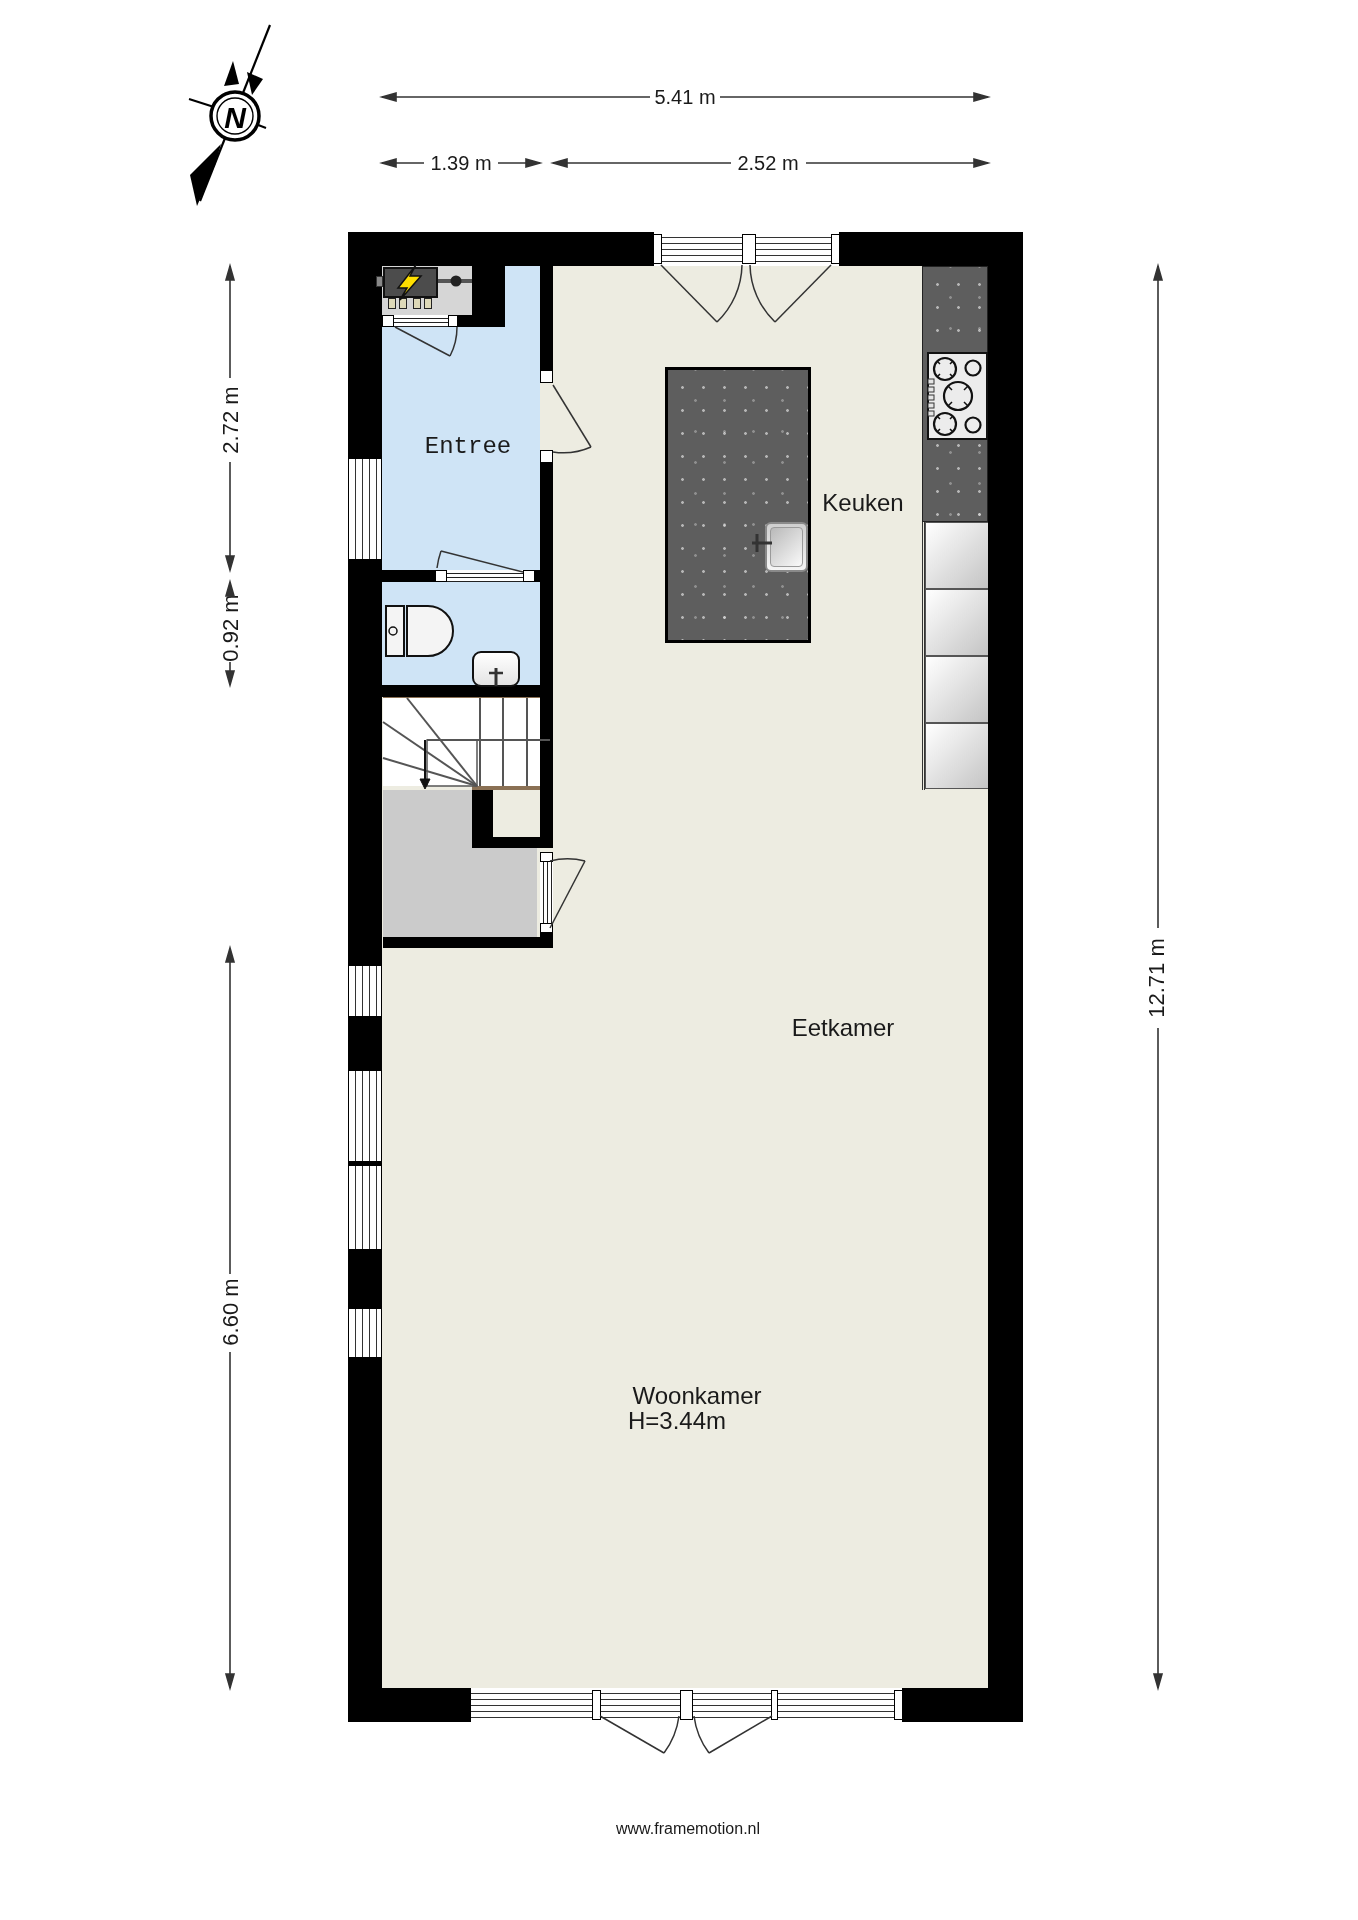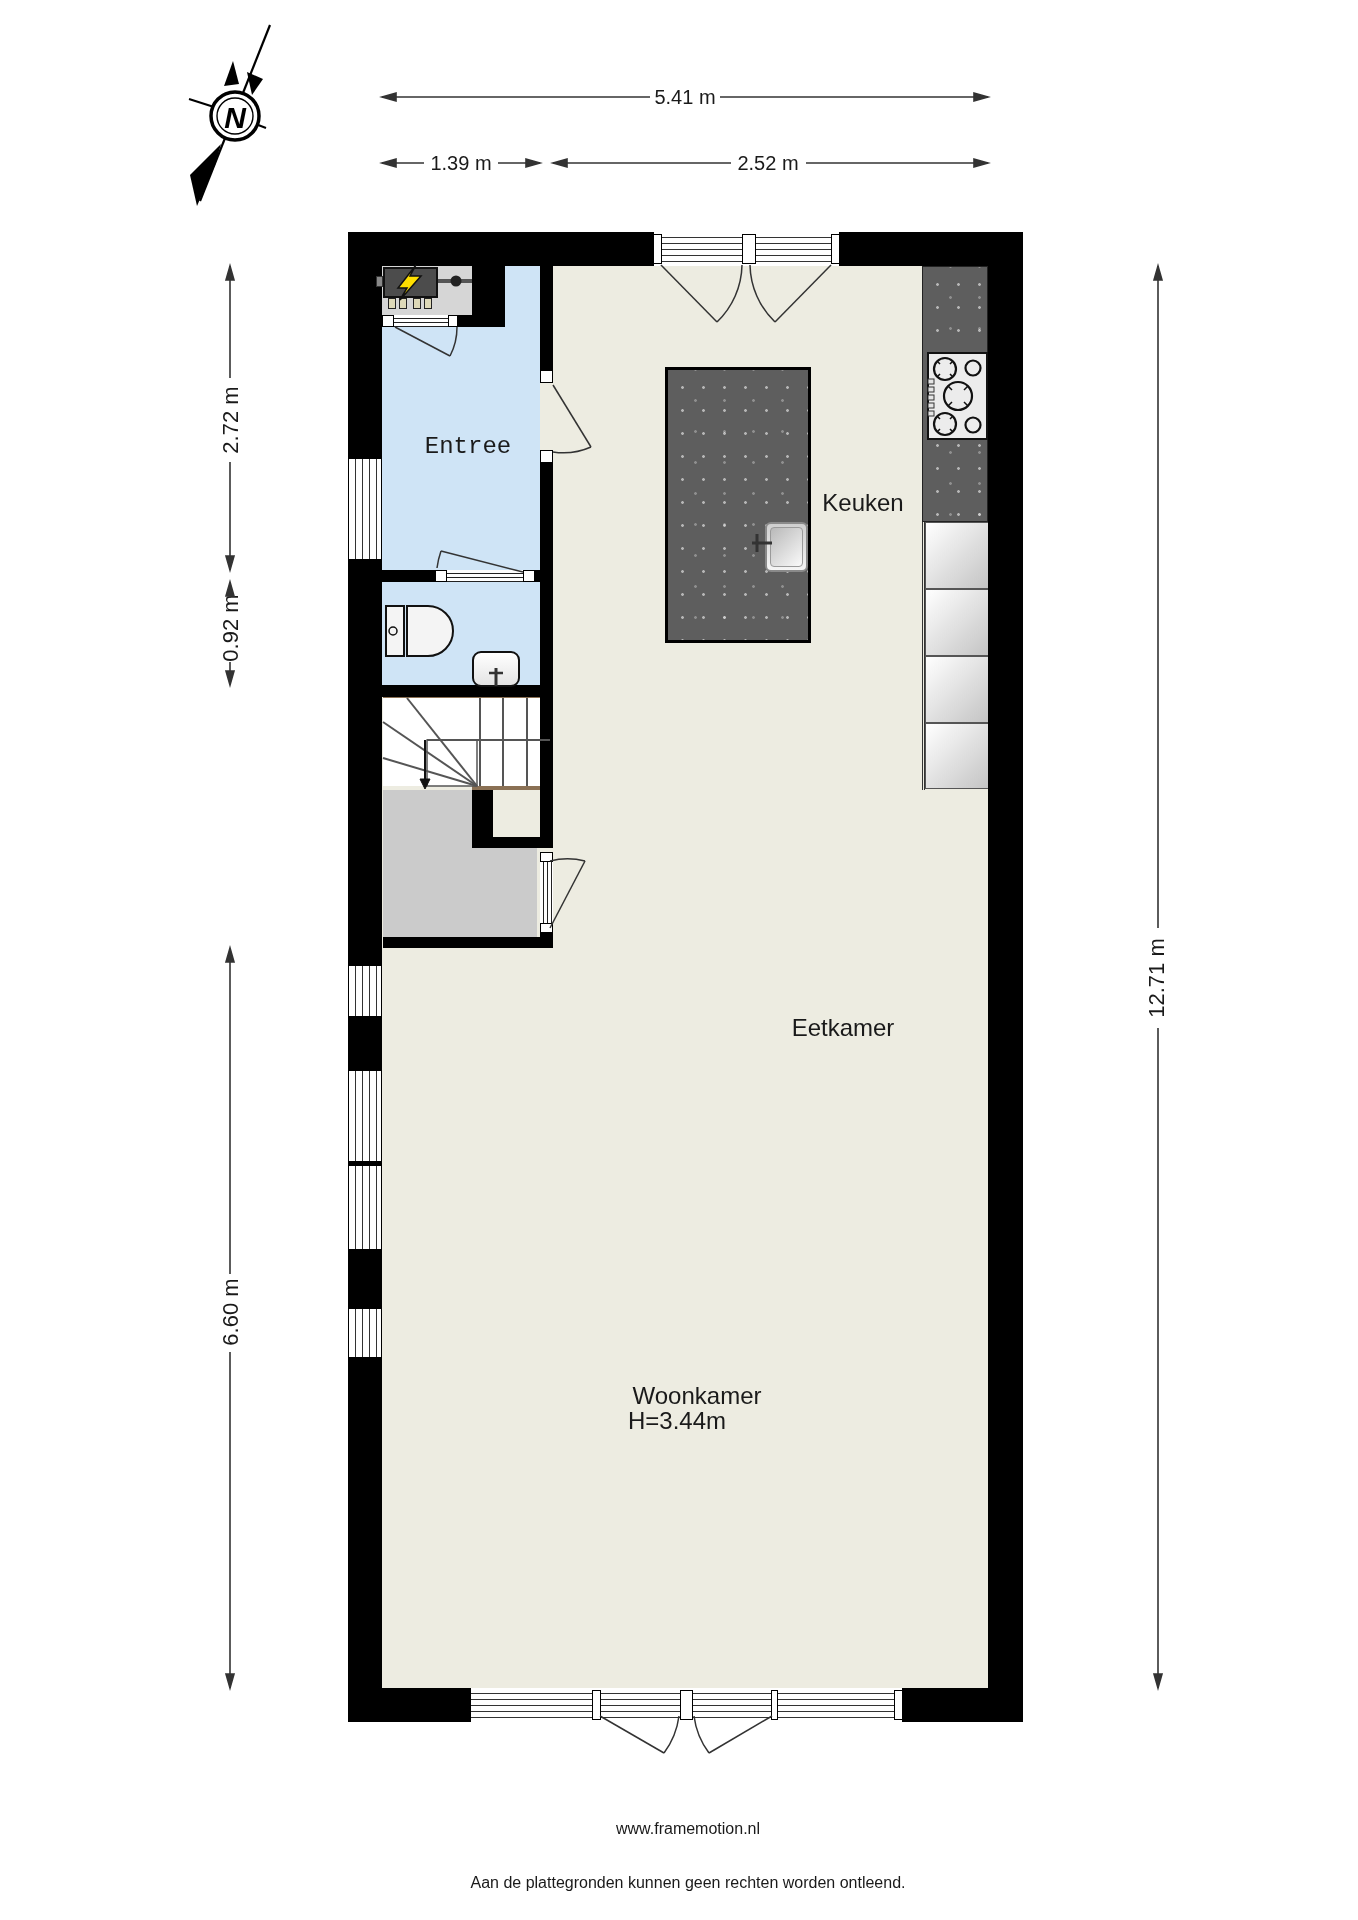--- a/index.html
+++ b/index.html
@@ -125,21 +125,20 @@
 
   <div class="dim" style="left:685px;top:97px;">5.41 m</div>
   <div class="dim" style="left:461px;top:163px;">1.39 m</div>
   <div class="dim" style="left:768px;top:163px;">2.52 m</div>
   <div class="dimv" style="left:231px;top:420px;">2.72 m</div>
   <div class="dimv" style="left:231px;top:628px;">0.92 m</div>
   <div class="dimv" style="left:231px;top:1312px;">6.60 m</div>
   <div class="dimv" style="left:1157px;top:978px;">12.71 m</div>
 
   <div class="footer-line" style="top:1820px;">www.framemotion.nl</div>
-  <div class="footer-line" style="top:1874px;">Aan de plattegronden kunnen geen rechten worden ontleend.</div>
 
   <svg width="1358" height="1920" viewBox="0 0 1358 1920">
 
     <g stroke="#000" fill="none">
       <line x1="270" y1="25" x2="200" y2="201" stroke-width="2.2"></line>
       <polygon points="221,144 190,175 197,206 215,165" fill="#000" stroke="none"></polygon>
       <polygon points="224,86 233,61 239,84" fill="#000" stroke="none"></polygon>
       <polygon points="247,72 263,79 252,95" fill="#000" stroke="none"></polygon>
       <line x1="189" y1="99" x2="214" y2="107" stroke-width="2"></line>
       <line x1="248" y1="121" x2="266" y2="128" stroke-width="2"></line>

